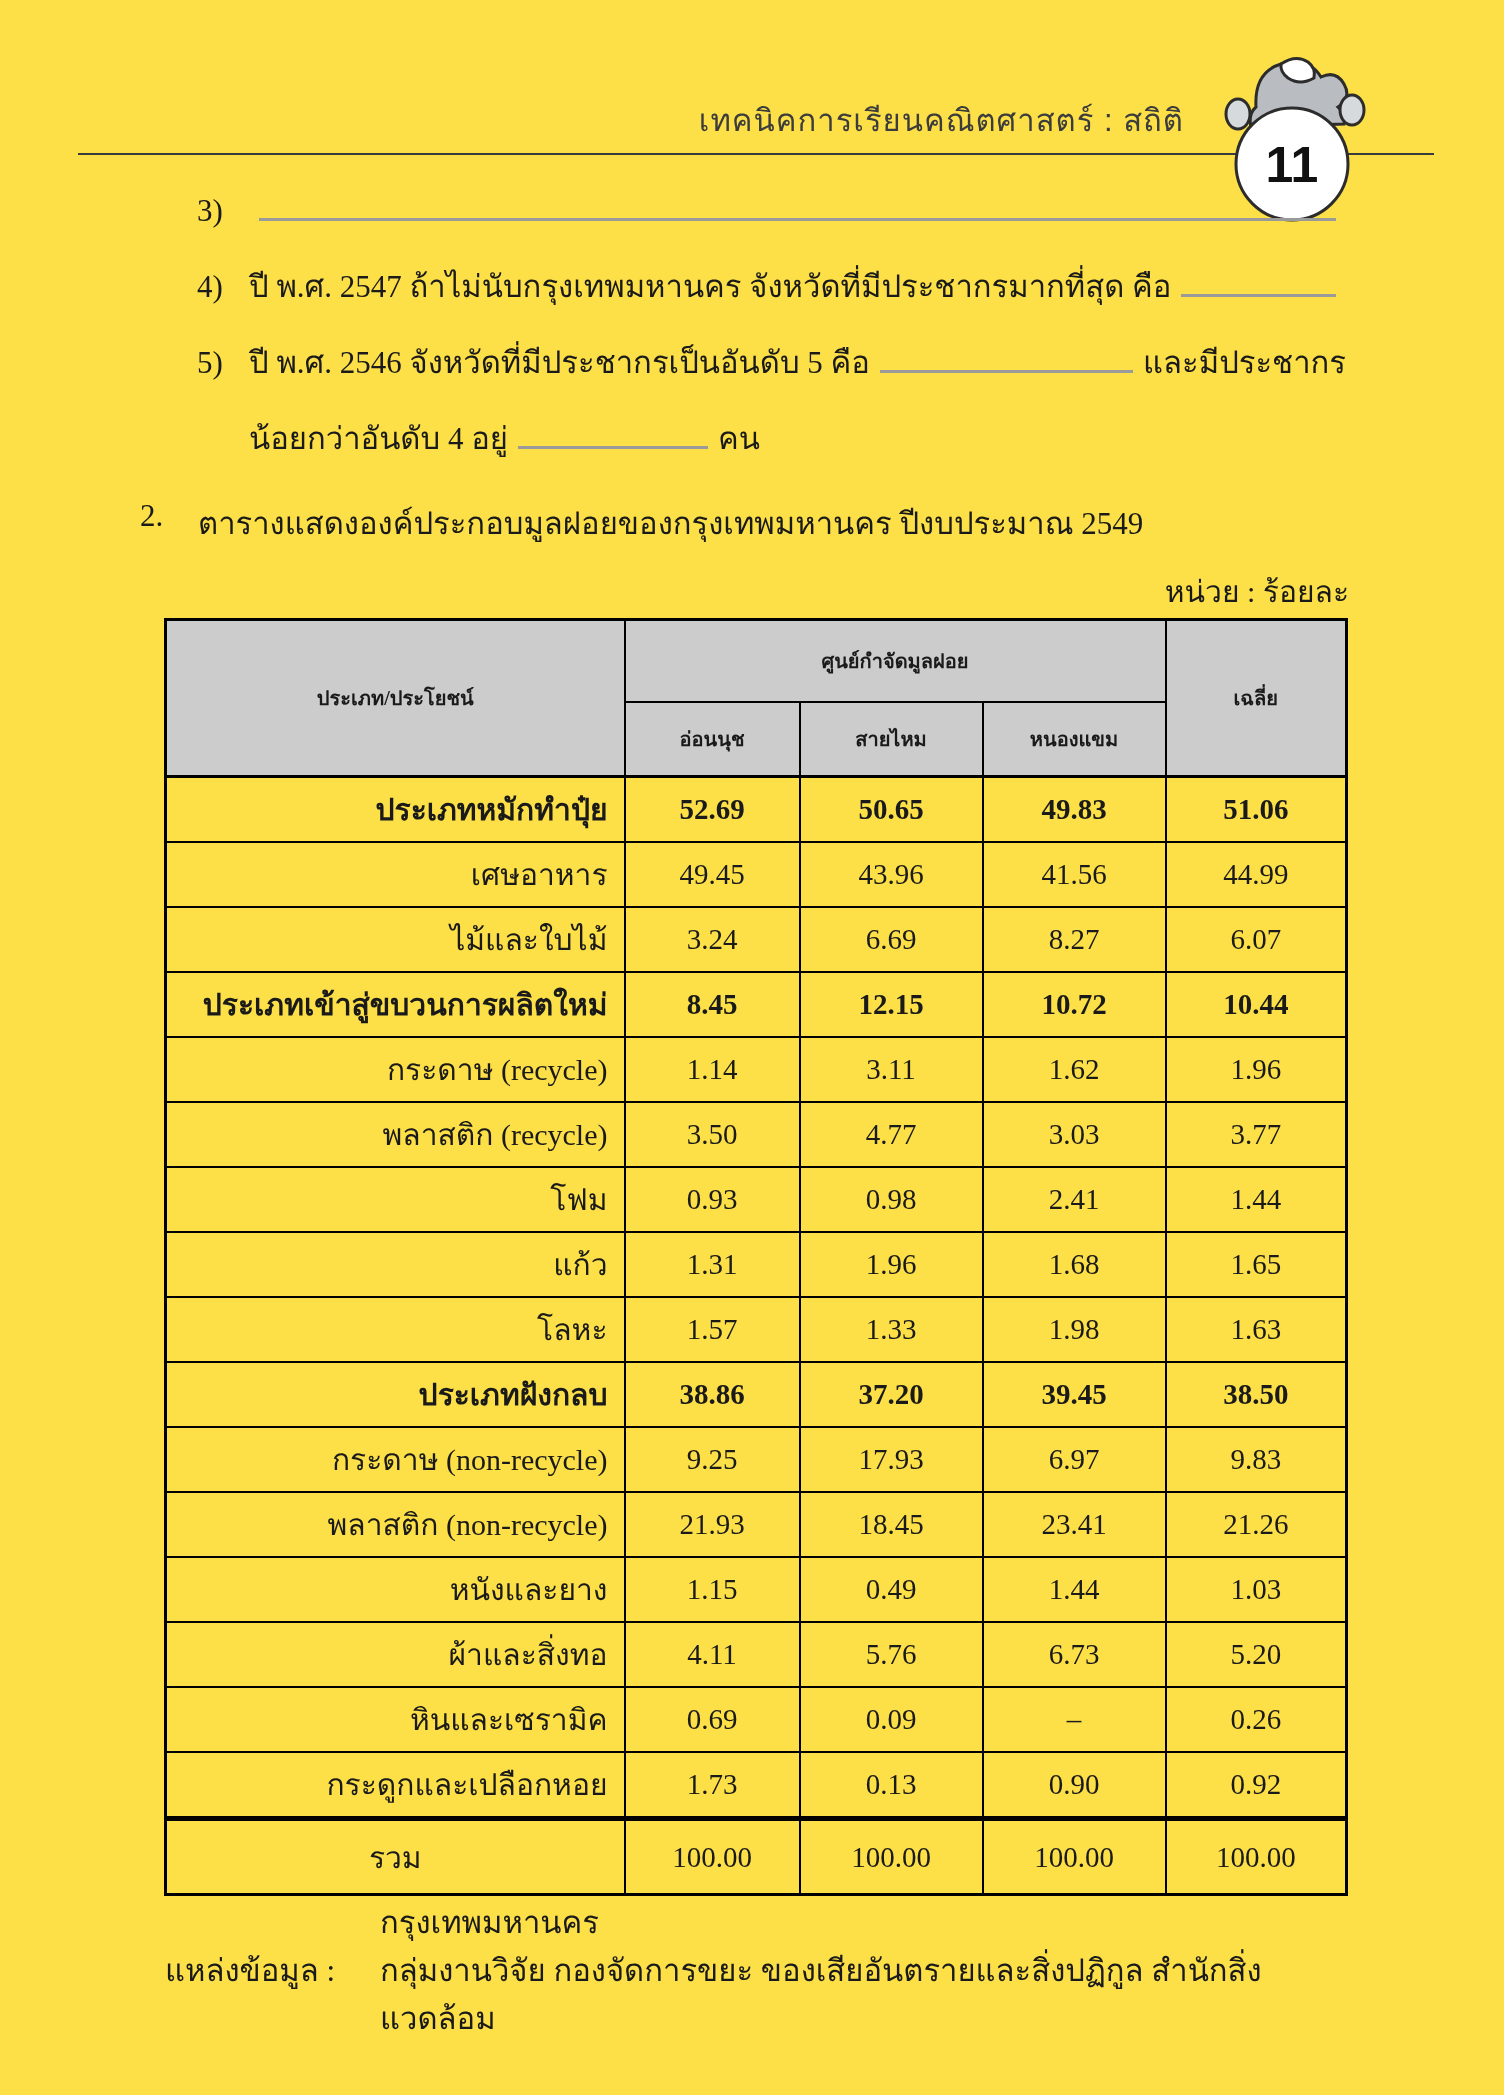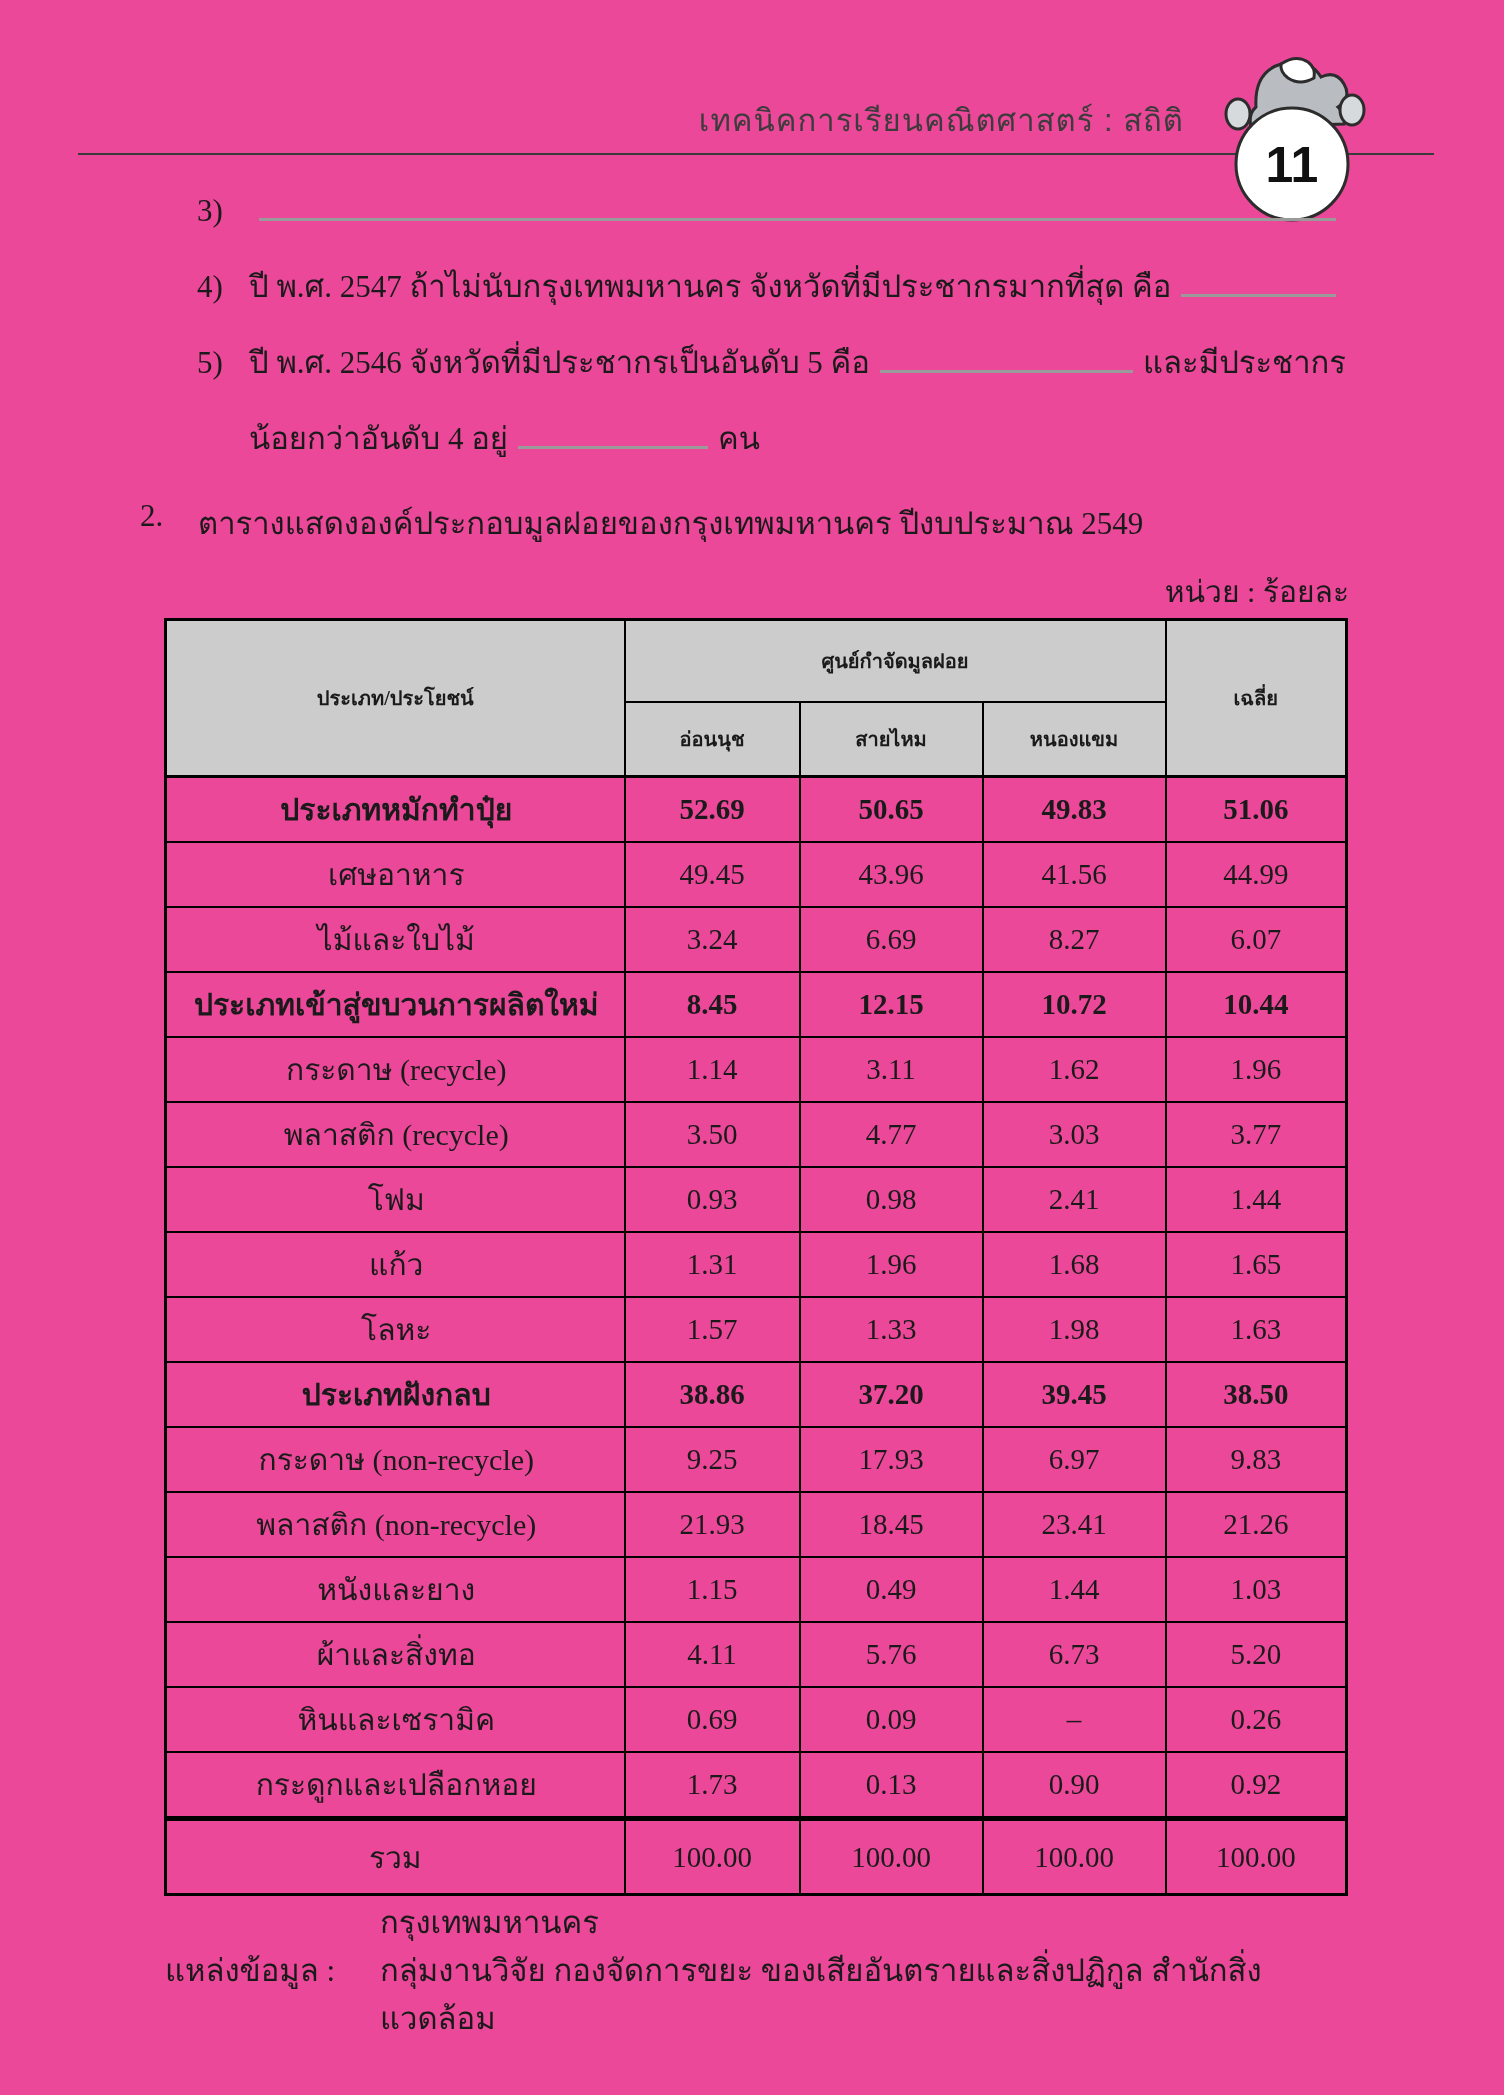--- a/index.html
+++ b/index.html
@@ -1,19 +1,19 @@
 <!DOCTYPE html>
 <html><head>
 <meta charset="utf-8">
 <style>
   html,body{margin:0;padding:0;background:#ffffff;}
   .page{
     position:relative;
     width:1504px;height:2095px;
-    background:#ec4899;
+    background:#fde047;
     color:#1a1a1a;
     font-family:"Liberation Serif","DejaVu Serif",serif;
     overflow:hidden;
   }
 
   
   .header{
     position:absolute;left:78px;right:70px;top:0;height:153px;
     border-bottom:2px solid #3a3a3a;
   }
@@ -65,21 +65,21 @@
   table.waste{border:3px solid #000;}
   thead th{
     background:#cccccc;font-weight:bold;text-align:center;
     font-size:20px;padding:6px 4px;
   }
   th.cat-head{height:140px;}
   th.group-head{height:68px;}
   th.site-head{height:60px;}
   thead{border-bottom:3px solid #000;}
   .label-cell{
-    text-align:center;padding:0 16px 0 18px;height:61px;font-size:30px;
+    text-align:right;padding:0 16px 0 18px;height:61px;font-size:30px;
     overflow:hidden;white-space:nowrap;
   }
   .value-cell{text-align:center;height:61px;font-size:29px;}
   tr.bold-row .label-cell,tr.bold-row .value-cell{font-weight:bold;}
   tr.total-row{border-top:5px solid #000;}
   tr.total-row td{height:70px;}
   tr.total-row .label-cell{text-align:center;padding:0;}
 
   
   .source{

